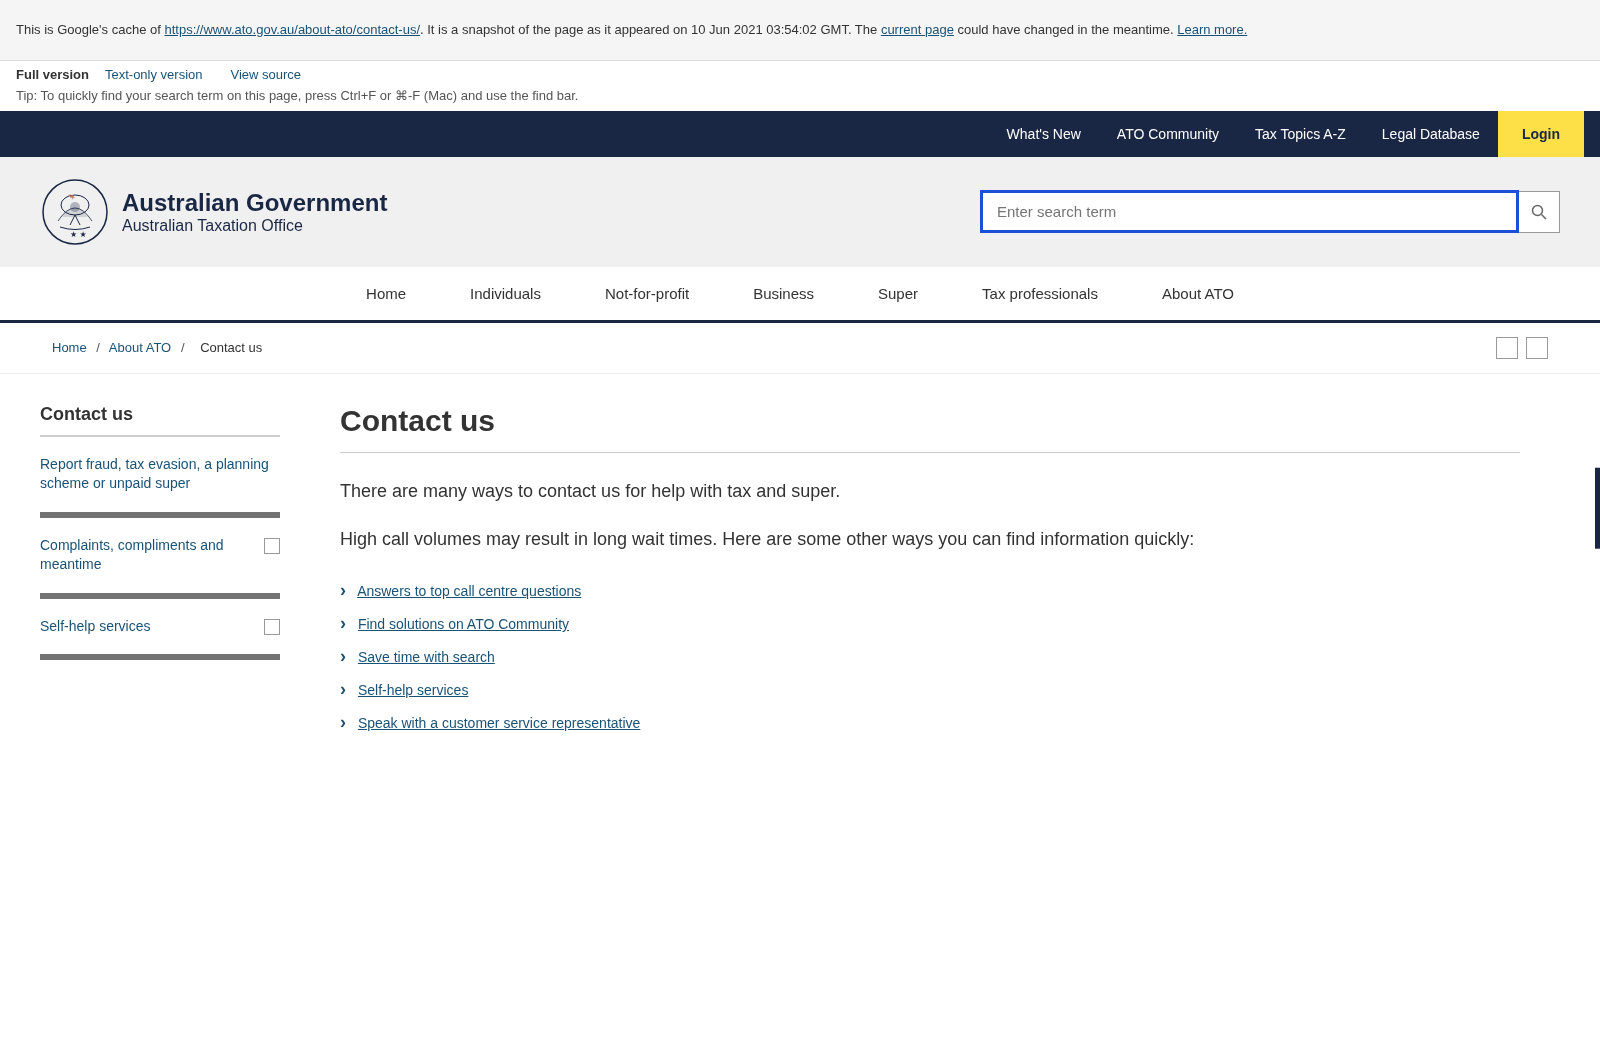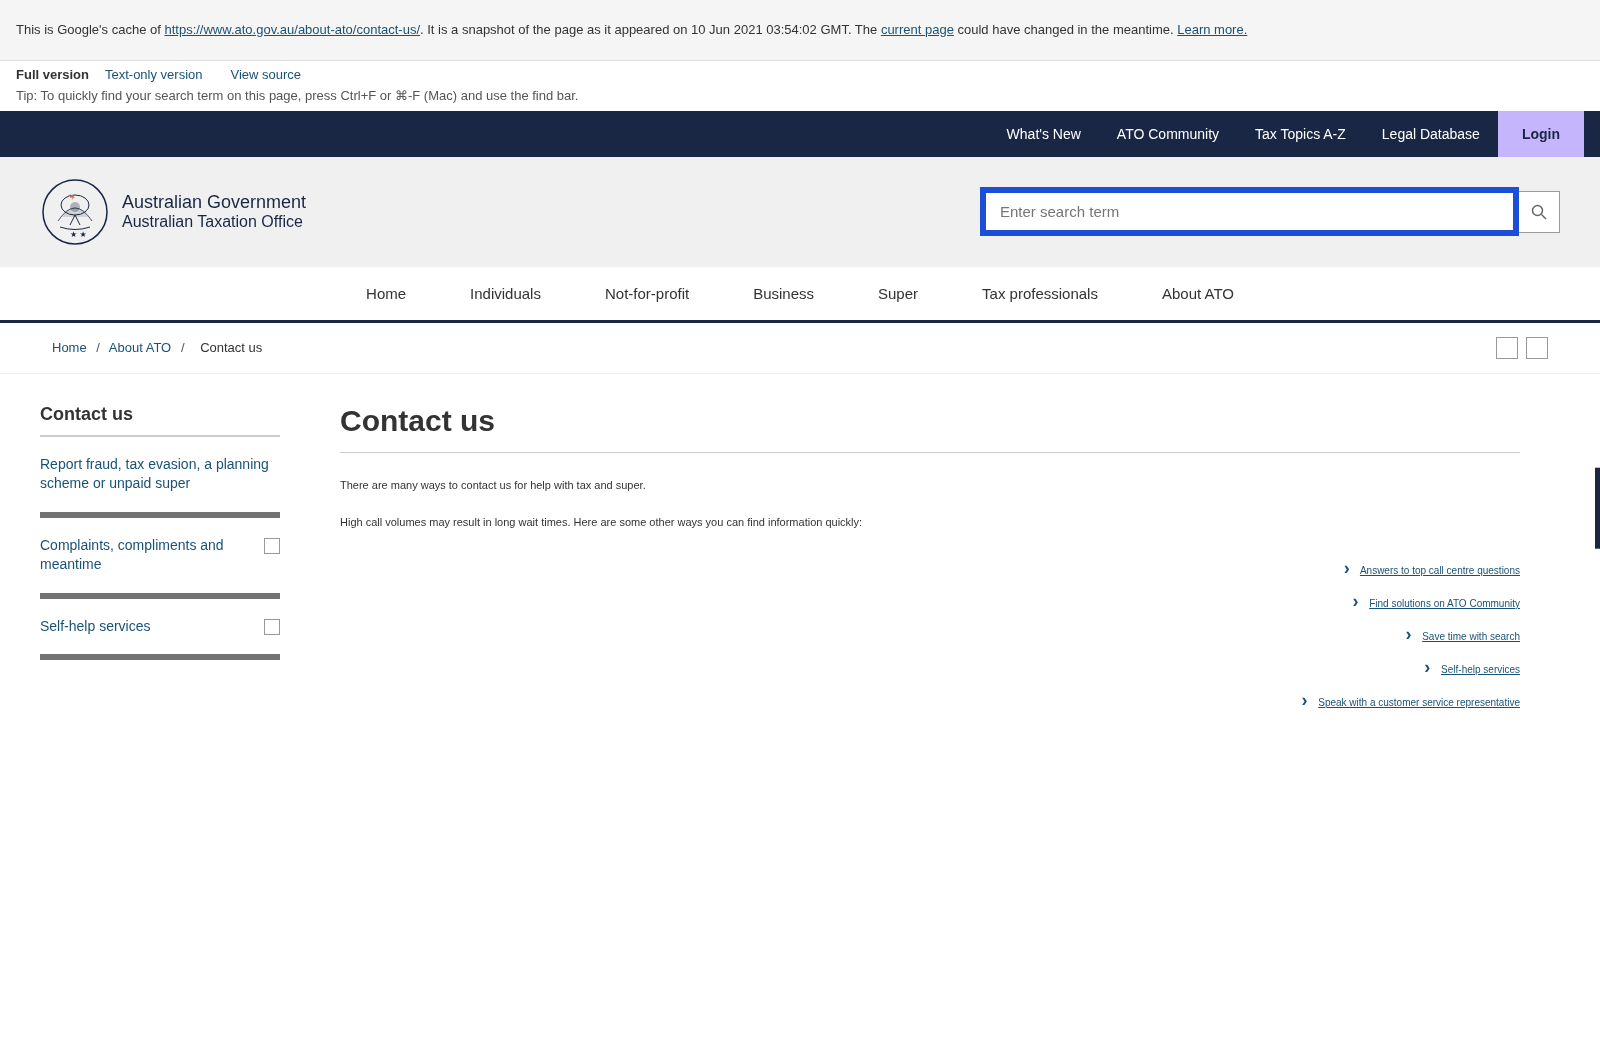--- a/index.html
+++ b/index.html
@@ -46,21 +46,21 @@
     .top-nav a {
       color: #fff;
       text-decoration: none;
       font-size: 14px;
       padding: 0 18px;
       height: 46px;
       display: flex;
       align-items: center;
     }
     .top-nav .login-btn {
-      background: #c4b5fd;
+      background: #fde047;
       color: #1a2744;
       font-weight: bold;
       padding: 0 24px;
     }
 
     
     .site-header {
       background: #f0f0f0;
       padding: 20px 40px;
       display: flex;
@@ -74,38 +74,38 @@
     }
     .logo-crest {
       width: 70px;
       height: 70px;
     }
     .logo-text {
       display: flex;
       flex-direction: column;
     }
     .logo-text .gov-name {
-      font-size: 18px;
-      font-weight: normal;
+      font-size: 24px;
+      font-weight: bold;
       color: #1a2744;
     }
     .logo-text .ato-name {
       font-size: 16px;
       color: #1a2744;
     }
     .search-area {
       display: flex;
       align-items: center;
       width: 580px;
     }
     .search-input {
       width: 100%;
       padding: 10px 14px;
       font-size: 15px;
-      border: 6px solid #1d4ed8;
+      border: 3px solid #1d4ed8;
       background: #fff;
       color: #be185d;
       outline: none;
     }
     .search-btn {
       background: #fff;
       border: 1px solid #999;
       border-left: none;
       padding: 10px 12px;
       cursor: pointer;
@@ -216,33 +216,32 @@
     }
     .page-title {
       font-size: 30px;
       font-weight: bold;
       color: #333;
       padding-bottom: 14px;
       border-bottom: 1px solid #ccc;
       margin-bottom: 24px;
     }
     .content-para {
-      font-size: 11px;
+      font-size: 18px;
       color: #333;
       margin-bottom: 20px;
       line-height: 1.6;
     }
     .quick-links {
       list-style: none;
       margin-top: 10px;
     }
     .quick-links li {
       padding: 6px 0;
-      font-size: 10px;
-      text-align: right;
+      font-size: 14px;
     }
     .quick-links li::before {
       content: '›';
       color: #1a5276;
       font-size: 18px;
       margin-right: 8px;
       font-weight: bold;
     }
     .quick-links a {
       color: #1a5276;

